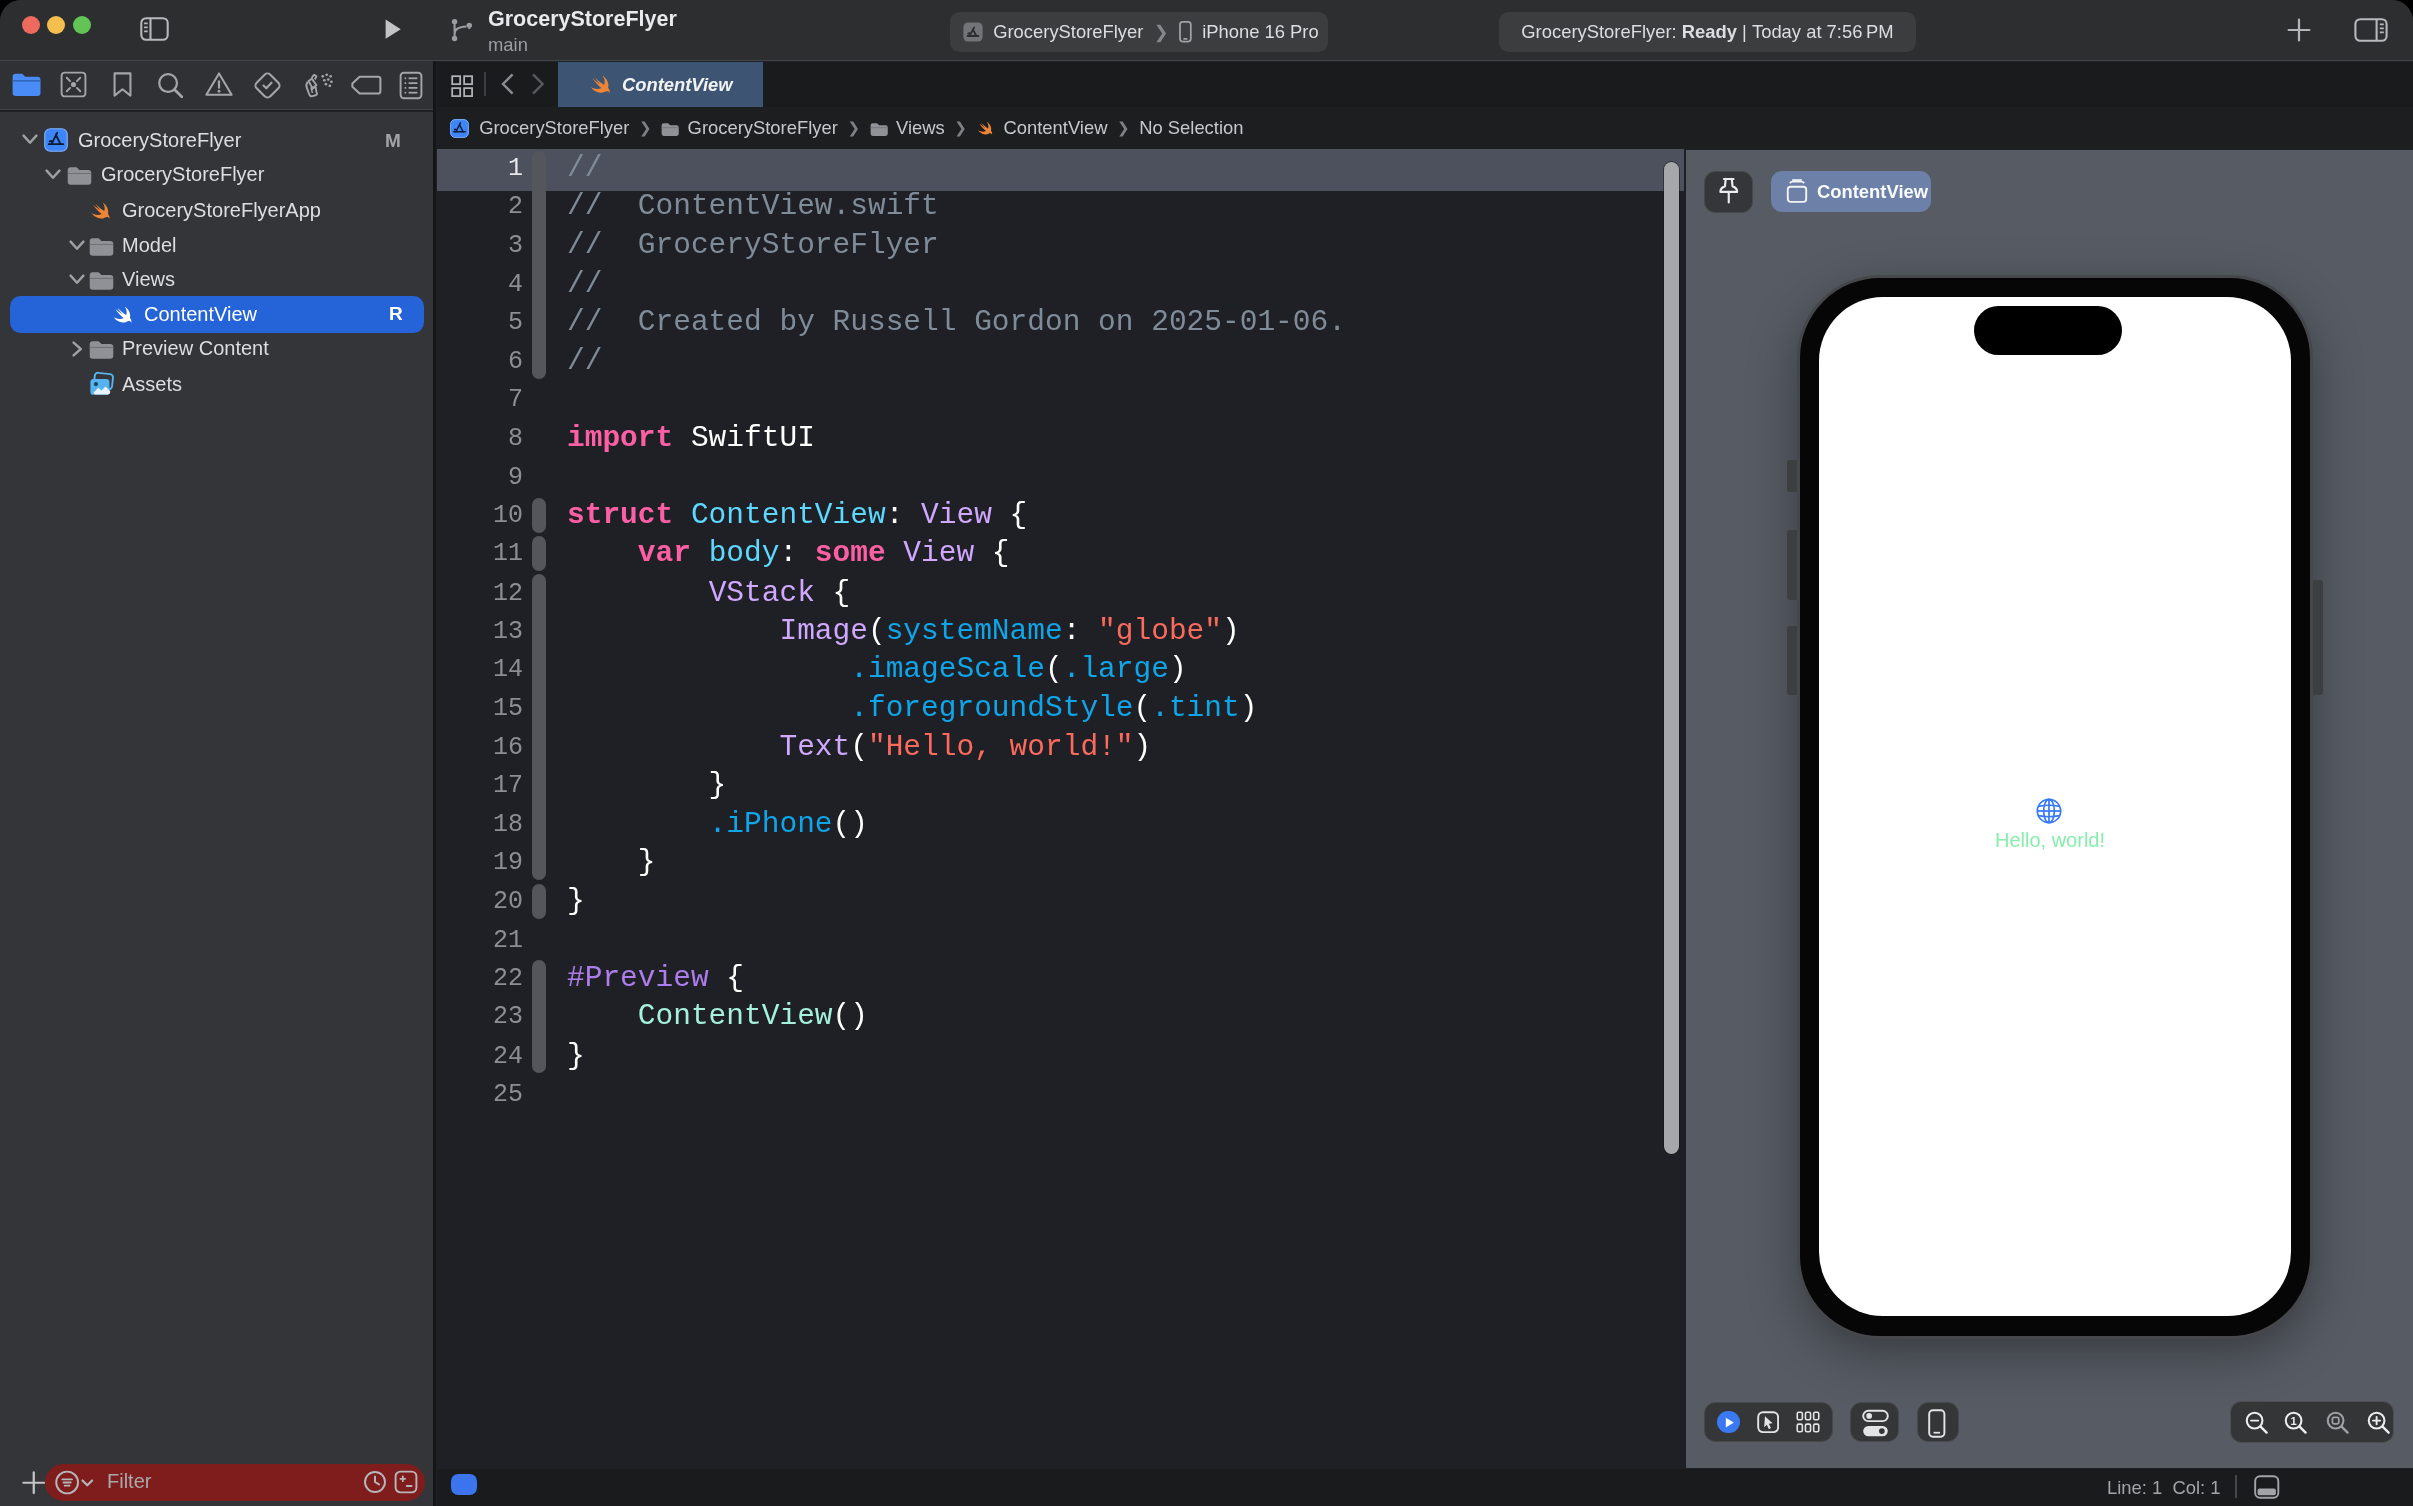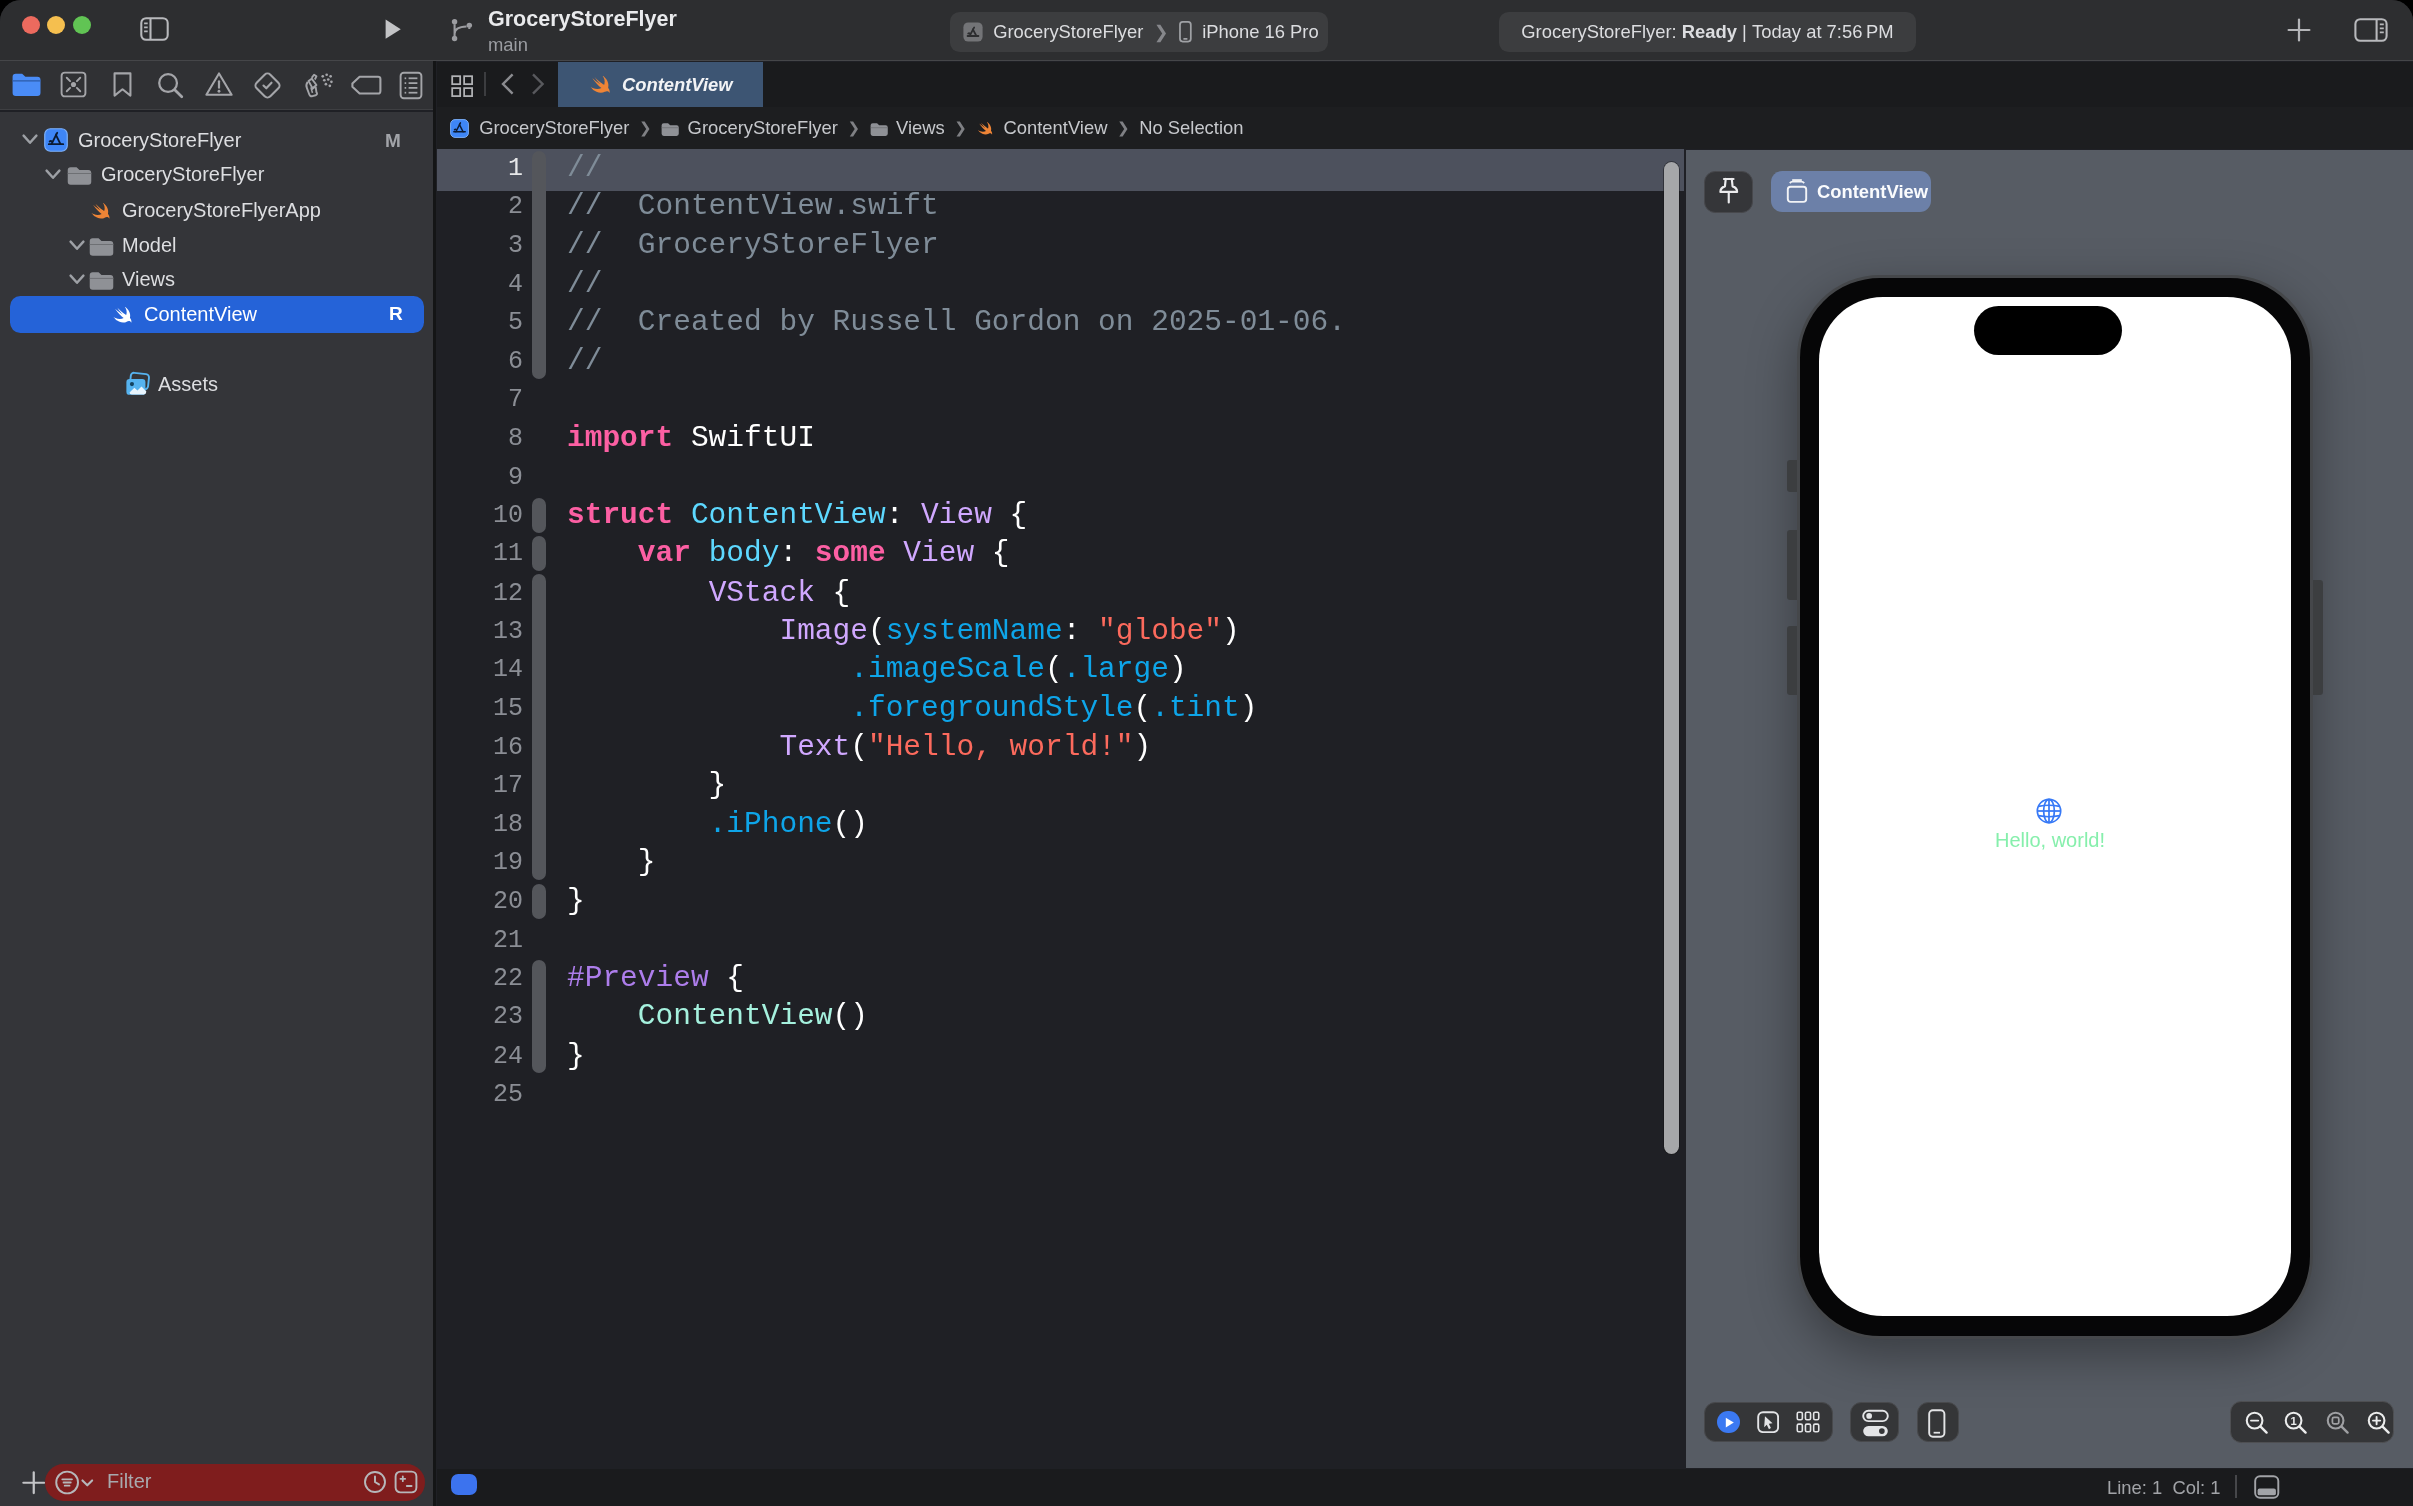--- a/index.html
+++ b/index.html
@@ -349,22 +349,31 @@
     </div>
 
     <div class="row" style="top:185px; left:0; color:#fff;">
       <svg class="abs" style="left:111px; top:5.6px;" width="24" height="24" viewBox="0 0 24 24">
           <use href="#swiftbird" fill="#ffffff"></use>
         </svg>
       <span class="abs" style="left:144px; top:5.6px;">ContentView</span>
       <span class="badge" style="left:389px; top:6.4px; color:#fff;">R</span>
     </div>
 
-
-    <div class="row" style="top:255px; left:0;margin-left:36px;">
+    <div class="row" style="top:219px; left:0;">
+      <svg class="abs" style="left:72px; top:9.6px;" width="11.2" height="16" viewBox="0 0 14 20">
+          <path d="M2 2 l9 8 -9 8" fill="none" stroke="#9da0a5" stroke-width="3" stroke-linecap="round" stroke-linejoin="round"></path>
+        </svg>
+      <svg class="abs" style="left:89px; top:7.2px;" width="25" height="21" viewBox="0 0 34 28">
+          <use href="#folderfill"></use>
+        </svg>
+      <span class="abs" style="left:122px; top:5.6px;">Preview Content</span>
+    </div>
+
+    <div class="row" style="top:255px; left:0;">
       <svg class="abs" style="left:88px; top:4px;" width="27" height="27" viewBox="0 0 34 34">
         <rect x="8" y="3" width="23" height="19" rx="4" transform="rotate(6 19 12)" fill="#343539" stroke="#56b3ef" stroke-width="2.4"></rect>
         <rect x="3" y="10" width="24" height="20" rx="4" fill="#56b3ef"></rect>
         <circle cx="10" cy="16.5" r="2.6" fill="#14425e"></circle>
         <path d="M7 27 l6-6 l4 3.5 l5-5 l6 6 v1 q0 3-3 3 h-15 q-3 0-3-2.5 z" fill="#e8f4fd"></path>
       </svg>
       <span class="abs" style="left:122px; top:5.6px;">Assets</span>
     </div>
 
     <svg class="abs" style="left:21px; top:1358px;" width="25.5" height="25.5" viewBox="0 0 32 32">

